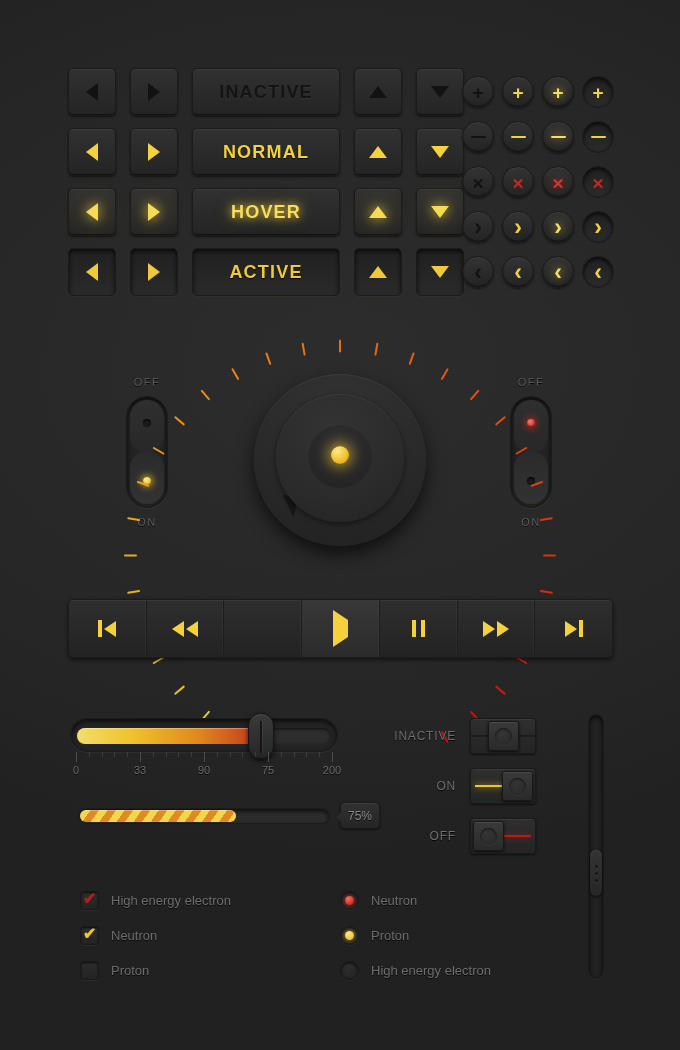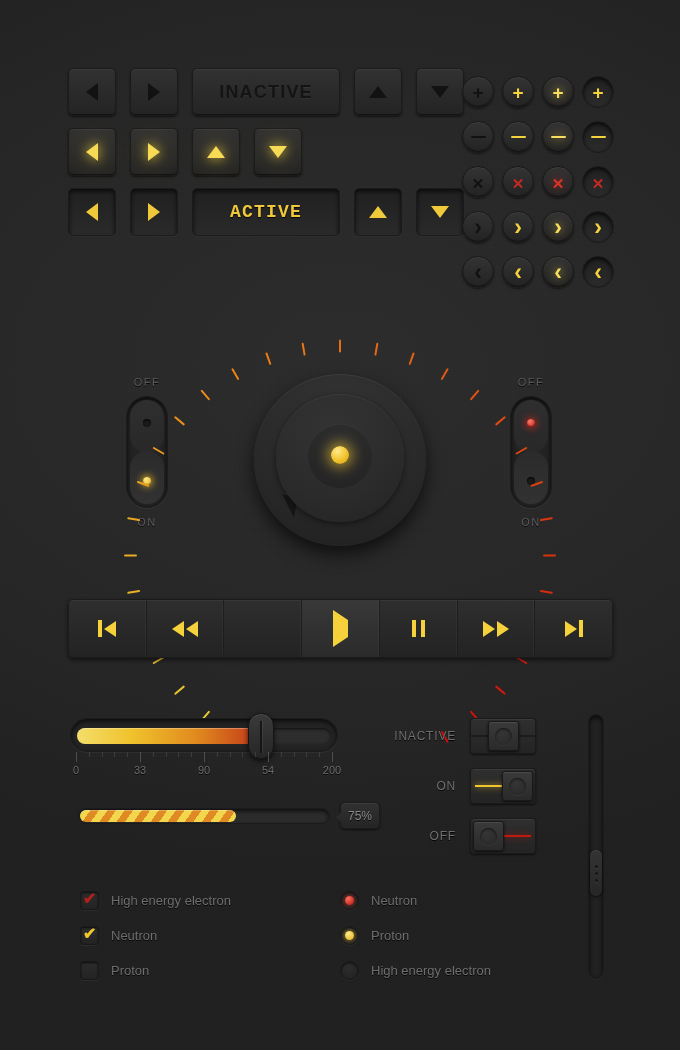--- a/index.html
+++ b/index.html
@@ -34,21 +34,20 @@
     border: 1px solid #1b1b1b;
     height:48px;
   }
   .rbtn.sq { width:48px; }
   .rbtn.wide { width:148px; font-size:18px; font-weight:bold; letter-spacing:1.2px; }
   .rbtn.active-state {
     background: linear-gradient(180deg,#202020 0%,#2a2a2a 100%);
     box-shadow: inset 0 2px 4px rgba(0,0,0,.75),
                 inset 0 -1px 0 rgba(255,255,255,.03),
                 0 1px 0 rgba(255,255,255,.03);
-    font-family: Liberation Mono, monospace;
   }
   .tri { width:0; height:0; }
   .tri.left  { border-top:9px solid transparent; border-bottom:9px solid transparent; border-right:12px solid currentColor; }
   .tri.right { border-top:9px solid transparent; border-bottom:9px solid transparent; border-left:12px solid currentColor; }
   .tri.up    { border-left:9px solid transparent; border-right:9px solid transparent; border-bottom:12px solid currentColor; }
   .tri.down  { border-left:9px solid transparent; border-right:9px solid transparent; border-top:12px solid currentColor; }
   .c-inactive { color:#121212; }
   .c-normal   { color:#F5D23C; }
   .c-hover    { color:#F7DB55; filter: drop-shadow(0 0 6px rgba(245,210,60,.85)) drop-shadow(0 0 12px rgba(245,210,60,.45)); }
   .c-active   { color:#EFC93A; }
@@ -248,24 +247,44 @@
      </div>
         <div class="rbtn sq">
        <span class="tri up c-inactive"></span>
      </div>
         <div class="rbtn sq">
        <span class="tri down c-inactive"></span>
      </div>
       </div>
       <div class="btn-row">
         <div class="rbtn sq">
+       <span class="tri left c-normal"></span>
+     </div>
+        <div class="rbtn sq">
+       <span class="tri right c-normal"></span>
+     </div>
+        <div class="rbtn wide">
+       <span class="lbl-normal">NORMAL</span>
+     </div>
+        <div class="rbtn sq">
+       <span class="tri up c-normal"></span>
+     </div>
+        <div class="rbtn sq">
+       <span class="tri down c-normal"></span>
+     </div>
+      </div>
+      <div class="btn-row">
+        <div class="rbtn sq">
        <span class="tri left c-hover"></span>
      </div>
         <div class="rbtn sq">
        <span class="tri right c-hover"></span>
+     </div>
+        <div class="rbtn wide">
+       <span class="lbl-hover">HOVER</span>
      </div>
         <div class="rbtn sq">
        <span class="tri up c-hover"></span>
      </div>
         <div class="rbtn sq">
        <span class="tri down c-hover"></span>
      </div>
       </div>
       <div class="btn-row">
         <div class="rbtn sq active-state">
@@ -500,21 +519,21 @@
       <i class="min" style="left:210.8px"></i>
       <i class="min" style="left:223.6px"></i>
       <i class="min" style="left:236.4px"></i>
       <i class="min" style="left:249.2px"></i>
       <i class="maj" style="left:262px"></i>
     </div>
   <div class="hs-nums" id="hsNums">
       <span style="left:6px">0</span>
       <span style="left:70px">33</span>
       <span style="left:134px">90</span>
-      <span style="left:198px">54</span>
+      <span style="left:198px">75</span>
       <span style="left:262px">200</span>
     </div>
 
   <div class="prog">
     <div class="prog-fill" id="progFill" style="width: 156.24px;"></div>
   </div>
   <div class="badge">75%</div>
 
   <div class="swrow" style="left:390px; top:718px;">
     <div class="swlabel">INACTIVE</div>

